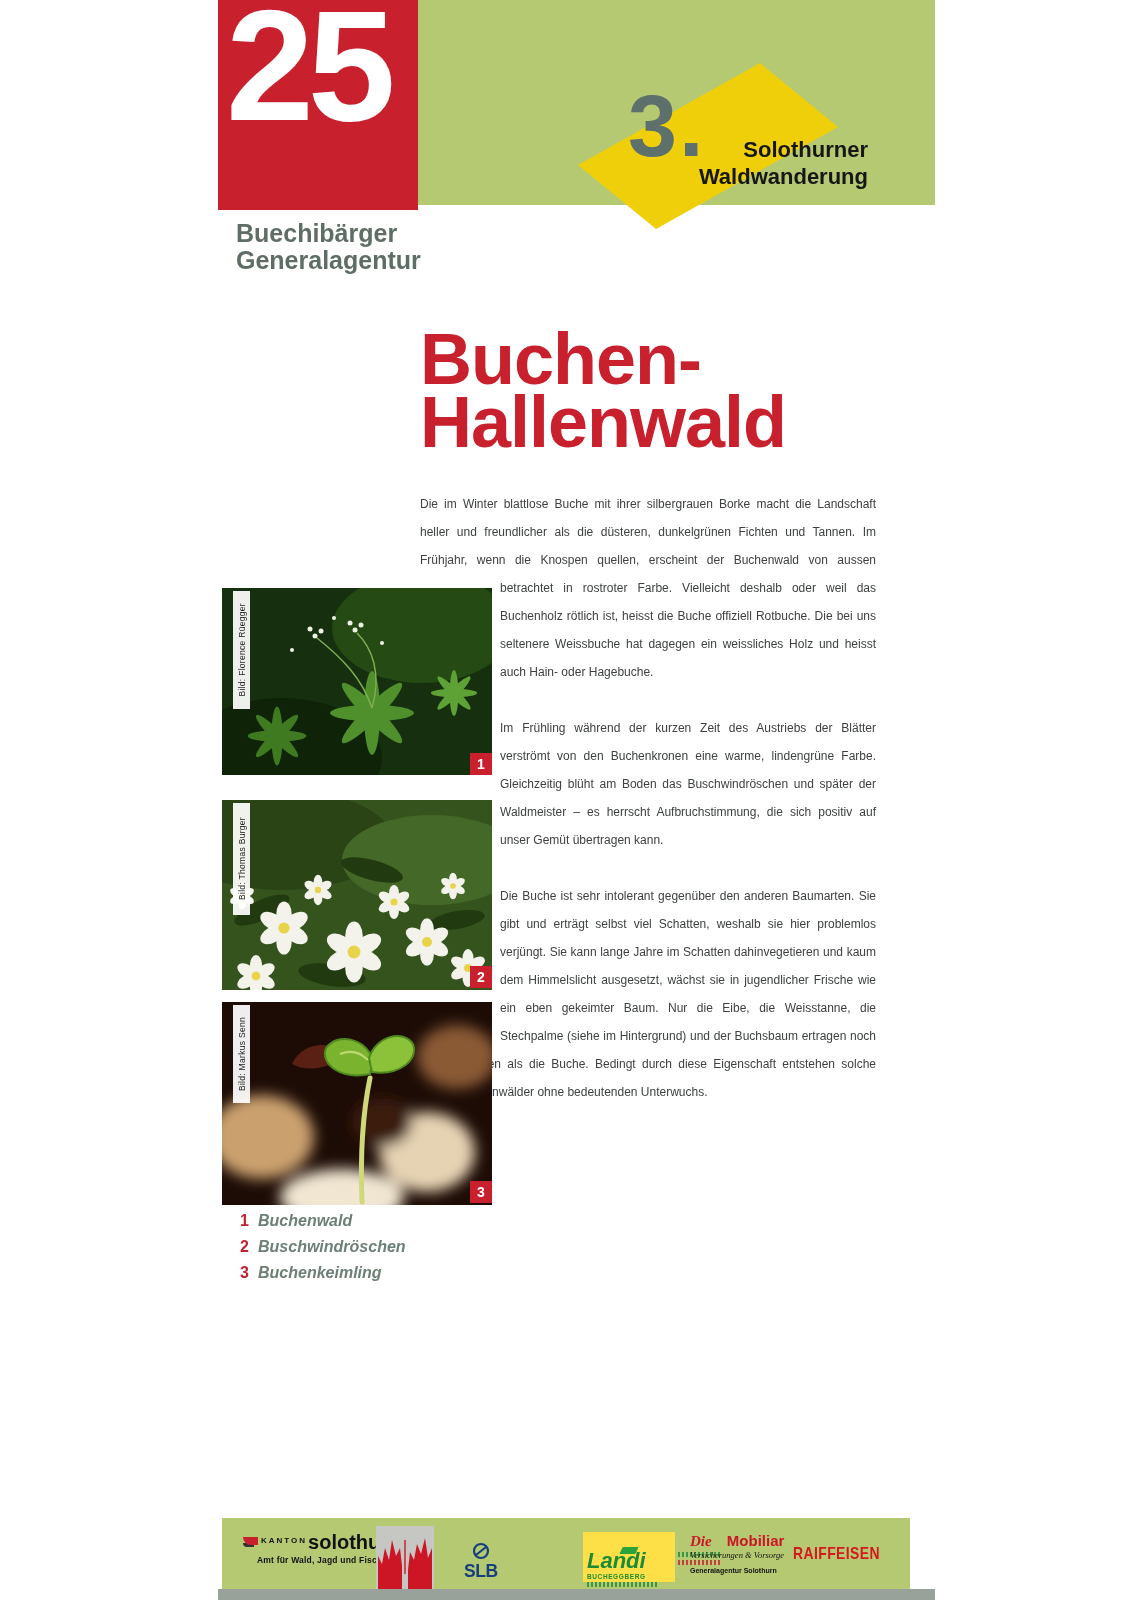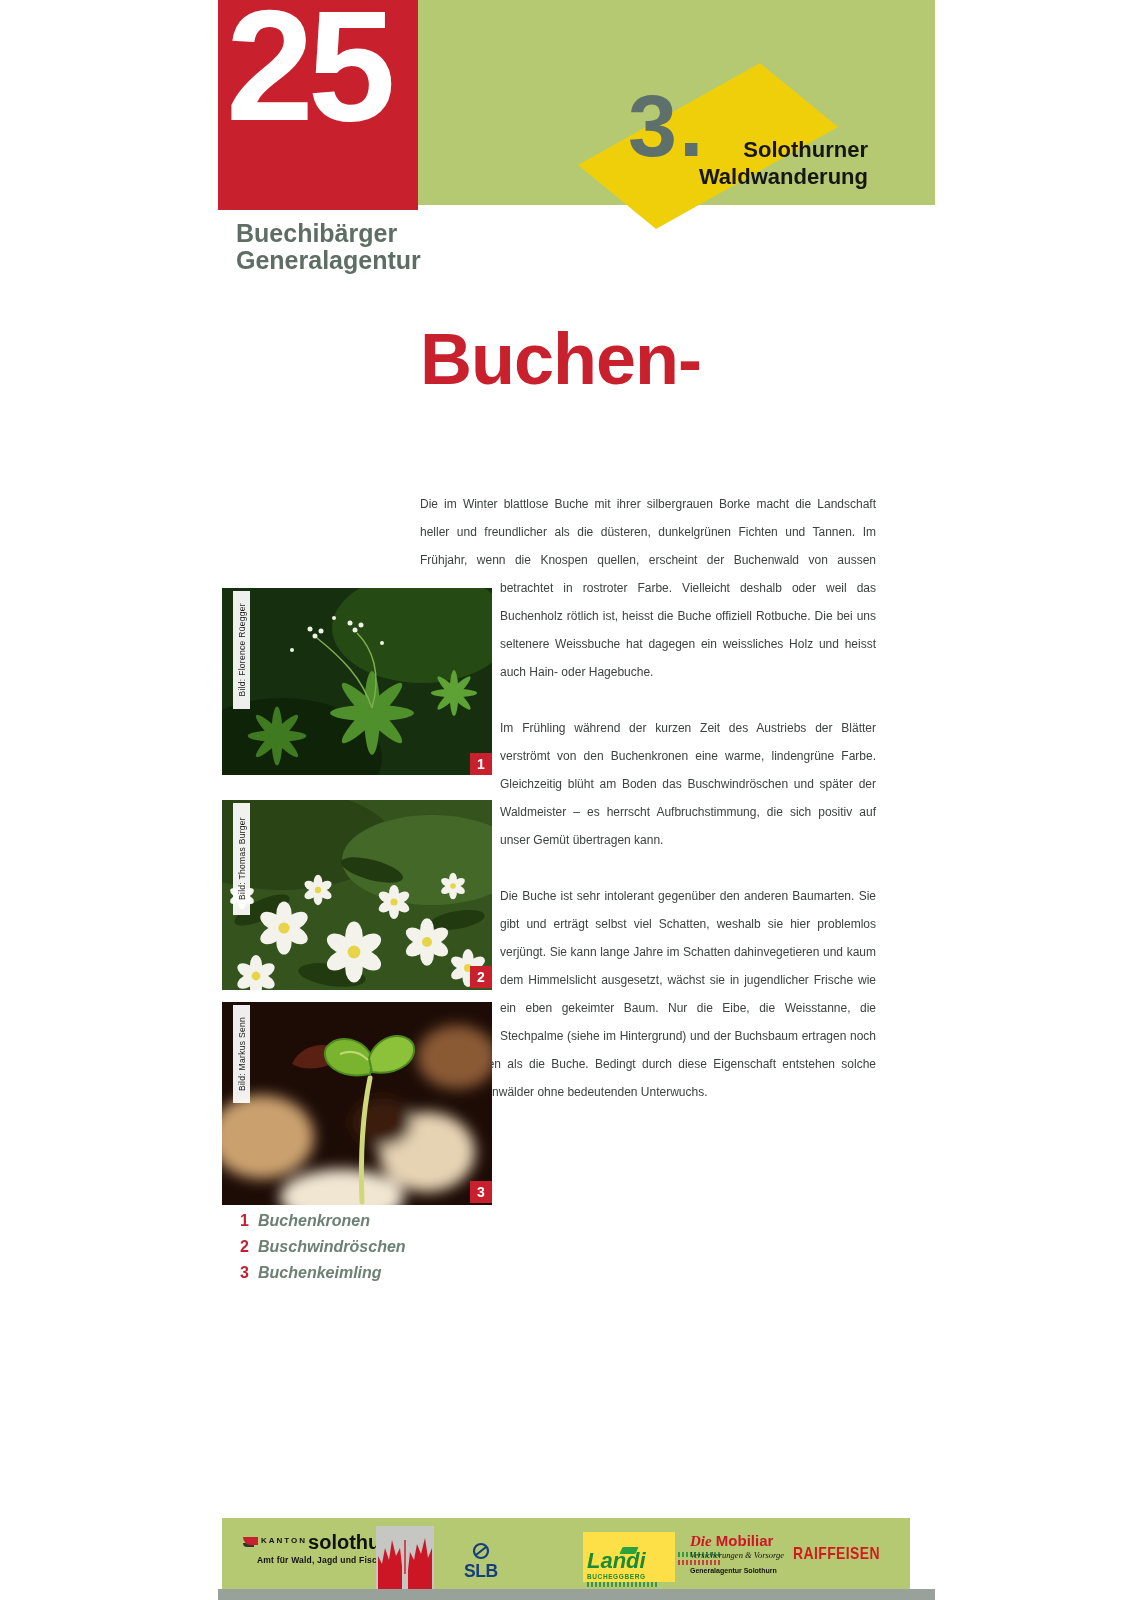--- a/index.html
+++ b/index.html
@@ -78,21 +78,21 @@
                 transform:skewX(-25deg);border-radius:1px;font-style:normal;}
   .landi-sub{font-size:6.5px;font-weight:700;color:#1d8a35;letter-spacing:.6px;margin-top:1px;}
   .landi .micro{width:70px;margin-top:2px;background:repeating-linear-gradient(90deg,#1d8a35 0 2px,transparent 2px 4px);}
   .landi-side{position:absolute;left:678px;top:1552px;width:42px;}
   .landi-side .micro{width:42px;margin-bottom:3px;background:repeating-linear-gradient(90deg,#1d8a35 0 2px,transparent 2px 4px);}
   .landi-side .micro.red{background:repeating-linear-gradient(90deg,#c9202e 0 2px,transparent 2px 4px);}
 
   .mobiliar{position:absolute;left:690px;top:1533px;}
   .mob-1{font-size:15px;line-height:16px;color:#cc1626;}
   .mob-die{font-family:"Liberation Serif",serif;font-style:italic;font-weight:700;}
-  .mob-name{font-weight:700;}
+  .mob-name{font-weight:700;margin-left:11px;}
   .mob-2{font-family:"Liberation Serif",serif;font-style:italic;font-size:8.5px;color:#111;margin-top:1px;}
   .mob-3{font-size:7px;font-weight:700;color:#111;margin-top:7px;}
 
   .raiffeisen{position:absolute;left:793px;top:1544px;font-size:17px;font-weight:700;
               color:#d6181f;transform:scaleX(.82);transform-origin:left;letter-spacing:.5px;}
 </style>
 </head>
 <body>
 
 <div class="page">
@@ -109,20 +109,21 @@
     <div>Solothurner</div>
     <div>Waldwanderung</div>
   </div>
   <div class="subtitle">
     <div>Buechibärger</div>
     <div>Generalagentur</div>
   </div>
 
   <div class="title">
     <div>Buchen-</div>
+    <div>Hallenwald</div>
   </div>
 
   <div class="article">
     <p><span class="sp1"></span><span>Die im Winter blattlose Buche mit ihrer silbergrauen Borke macht die Landschaft heller und freundlicher als die düsteren, dunkelgrünen Fichten und Tannen. Im Frühjahr, wenn die Knospen quellen, erscheint der Buchenwald von aussen betrachtet in rostroter Farbe. Vielleicht deshalb oder weil das Buchenholz rötlich ist, heisst die Buche offiziell Rotbuche. Die bei uns seltenere Weissbuche hat dagegen ein weissliches Holz und heisst auch Hain- oder Hagebuche.</span></p>
     <p class="p2"><span>Im Frühling während der kurzen Zeit des Austriebs der Blätter verströmt von den Buchenkronen eine warme, lindengrüne Farbe. Gleichzeitig blüht am Boden das Buschwindröschen und später der Waldmeister – es herrscht Aufbruchstimmung, die sich positiv auf unser Gemüt übertragen kann.</span></p>
     <p><span class="sp3"></span><span>Die Buche ist sehr intolerant gegenüber den anderen Baumarten. Sie gibt und erträgt selbst viel Schatten, weshalb sie hier problemlos verjüngt. Sie kann lange Jahre im Schatten dahinvegetieren und kaum dem Himmelslicht ausgesetzt, wächst sie in jugendlicher Frische wie ein eben gekeimter Baum. Nur die Eibe, die Weisstanne, die Stechpalme (siehe im Hintergrund) und der Buchsbaum ertragen noch mehr Schatten als die Buche. Bedingt durch diese Eigenschaft entstehen solche Buchen-Hallenwälder ohne bedeutenden Unterwuchs.</span></p>
   </div>
 
   <div class="photo ph1">
     <svg viewBox="0 0 270 187" width="270" height="187">
@@ -235,21 +236,21 @@
     </div>
   </div>
 
   <div class="badge bd1">1</div>
   <div class="badge bd2">2</div>
   <div class="badge bd3">3</div>
 
   <div class="captions">
     <div class="cap-row">
       <span class="cap-num">1</span>
-      <span class="cap-label">Buchenkronen</span>
+      <span class="cap-label">Buchenwald</span>
     </div>
     <div class="cap-row">
       <span class="cap-num">2</span>
       <span class="cap-label">Buschwindröschen</span>
     </div>
     <div class="cap-row">
       <span class="cap-num">3</span>
       <span class="cap-label">Buchenkeimling</span>
     </div>
   </div>

